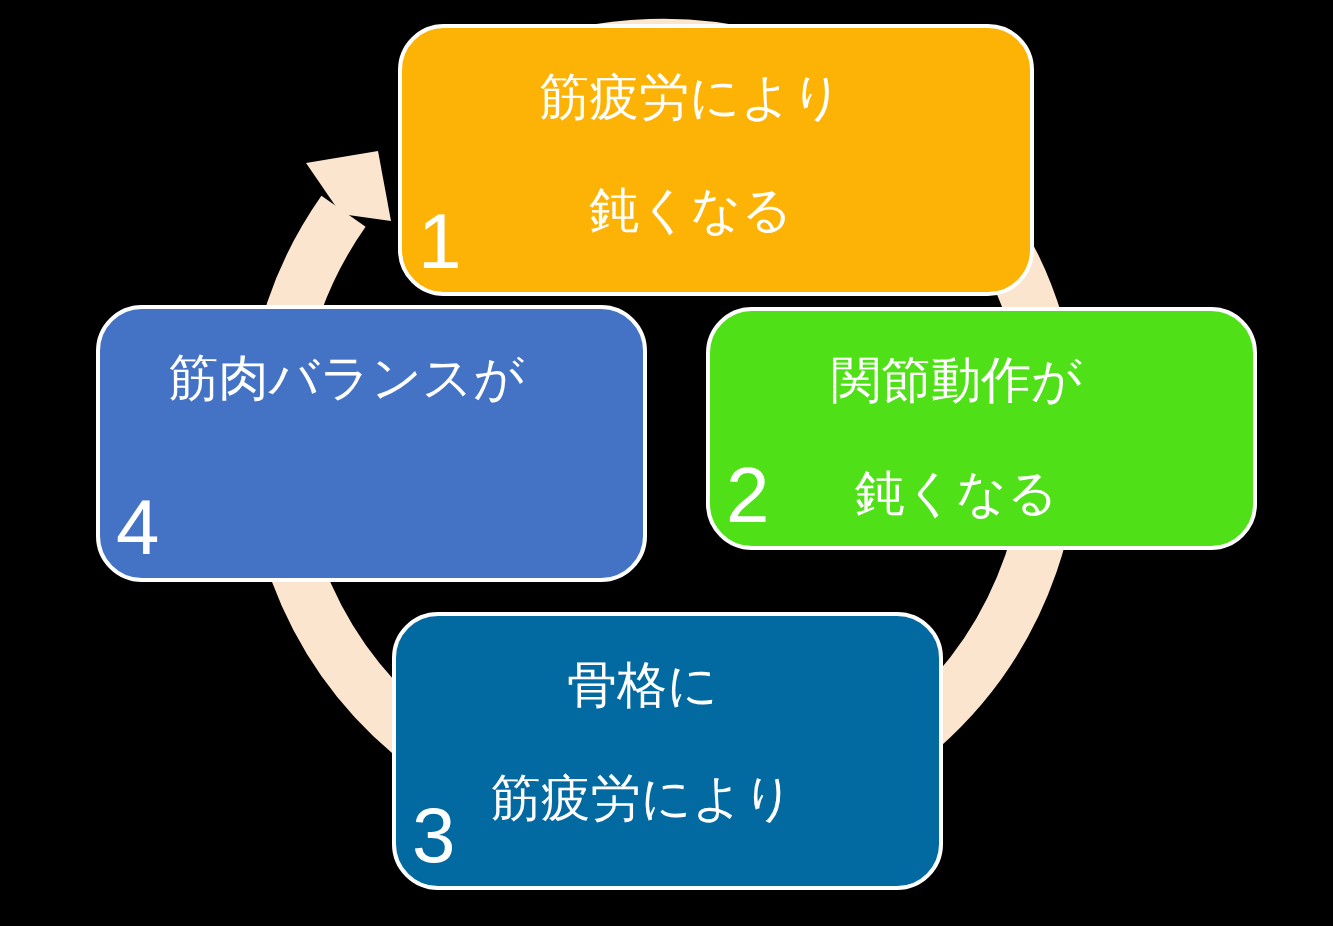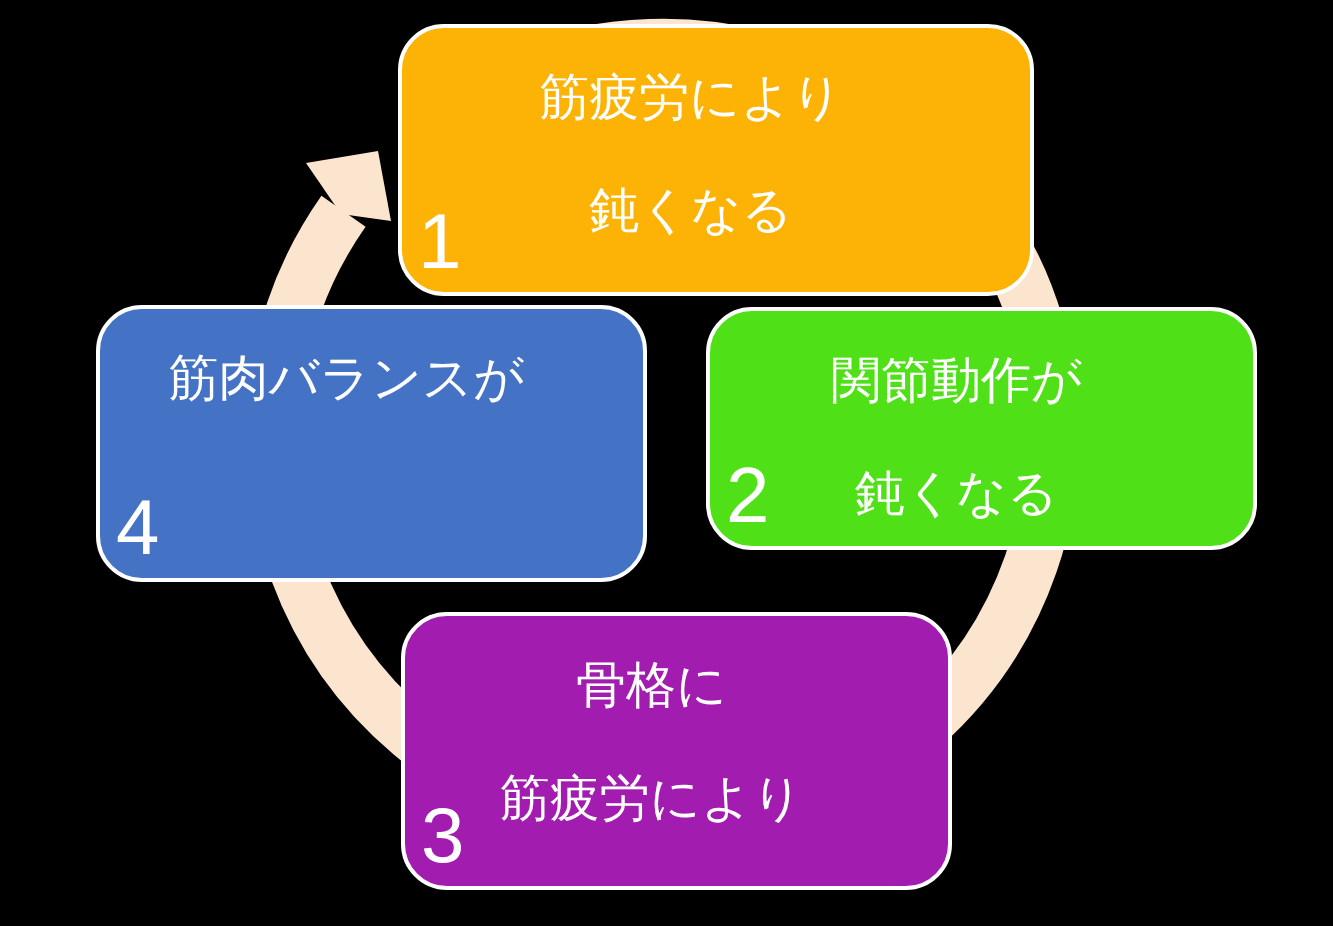--- a/index.html
+++ b/index.html
@@ -44,21 +44,21 @@
   </div>
 
   <div class="step s2" style="background-color: rgb(80, 224, 24);">
     <div class="lines">
       <div class="line">関節動作が</div>
       <div class="line">鈍くなる</div>
     </div>
     <span class="num">2</span>
   </div>
 
-  <div class="step s3" style="background-color: #a21caf; margin-left: 9px;">
+  <div class="step s3" style="background-color: #0369a1;">
     <div class="lines">
       <div class="line">骨格に</div>
       <div class="line">筋疲労により</div>
     </div>
     <span class="num">3</span>
   </div>
 
   <div class="step s4" style="background-color: rgb(68, 114, 196);">
     <div class="lines">
       <div class="line">筋肉バランスが</div>

